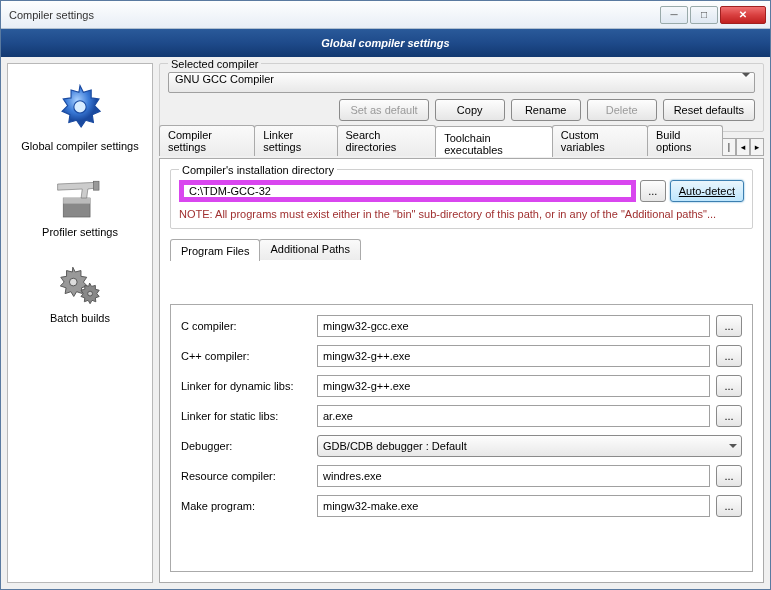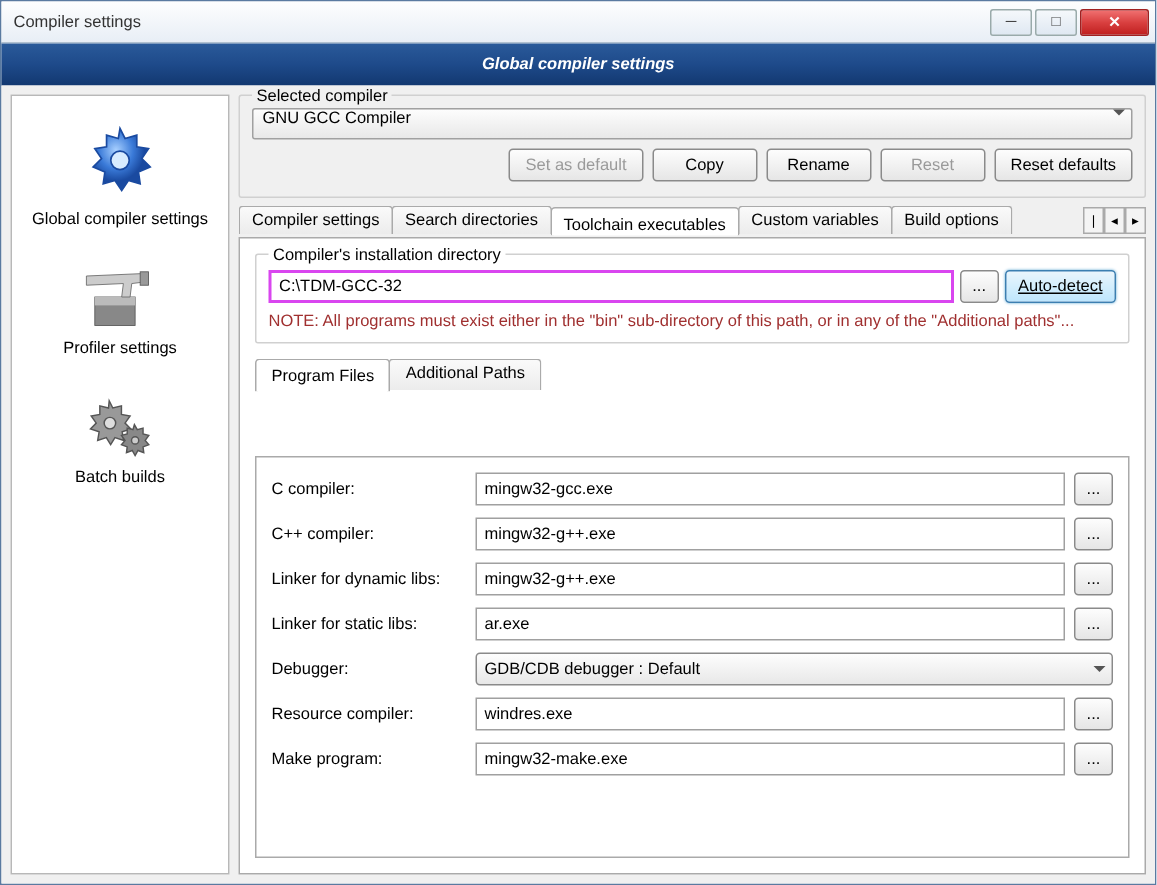--- a/index.html
+++ b/index.html
@@ -41,21 +41,21 @@
 .tab { padding: 3px 8px; border: 1px solid #aaa; border-bottom: none; background: linear-gradient(#fafafa,#ececec); margin-right: -1px; border-radius: 3px 3px 0 0; position: relative; cursor: pointer; }
 .tab.active { background: #fff; z-index: 2; padding-top: 5px; padding-bottom: 1px; margin-bottom: -1px; }
 .tab-scroll { display: flex; margin-left: auto; gap: 0; }
 .tab-scroll-btn { width: 14px; height: 18px; border: 1px solid #aaa; background: #f4f4f4; display: flex; align-items: center; justify-content: center; font-size: 9px; cursor: pointer; }
 
 .tab-panel { flex: 1; background: #fff; border: 1px solid #aaa; padding: 10px; display: flex; flex-direction: column; gap: 8px; justify-content: space-between; }
 
 .install-group { border: 1px solid #d0d0d0; padding: 8px; border-radius: 2px; }
 .install-title { position: relative; top: -14px; background: #fff; padding: 0 3px; display: inline-block; }
 .install-row { display: flex; gap: 4px; margin-top: -10px; }
-.text-input { flex: 1; height: 22px; border: 2px solid #d946ef; background: #fff; padding: 0 5px; display: flex; align-items: center; }
+.text-input { flex: 1; height: 22px; border: 5px solid #d946ef; background: #fff; padding: 0 5px; display: flex; align-items: center; }
 .browse-btn { width: 26px; height: 22px; border: 1px solid #8a8a8a; background: linear-gradient(#fdfdfd,#e6e6e6); border-radius: 3px; display: flex; align-items: center; justify-content: center; cursor: pointer; }
 .auto-btn { height: 22px; padding: 0 8px; border: 1px solid #3c7fb1; background: linear-gradient(#eaf6fd,#bee6fd); border-radius: 3px; display: flex; align-items: center; justify-content: center; cursor: pointer; box-shadow: 0 0 2px #5aa4d0; text-decoration: underline; }
 .note { color: #a03030; margin-top: 6px; font-size: 11px; }
 
 .sub-tabs { display: flex; margin-top: 2px; }
 .sub-tab { padding: 3px 10px; border: 1px solid #aaa; border-bottom: none; background: linear-gradient(#fafafa,#ececec); margin-right: -1px; border-radius: 3px 3px 0 0; cursor: pointer; }
 .sub-tab.active { background: #fff; padding-top: 5px; padding-bottom: 4px; margin-bottom: -1px; z-index: 2; position: relative; }
 .sub-panel { flex: 1; border: 1px solid #aaa; background: #fff; padding: 10px; margin-top: 44px; }
 .form-grid { display: grid; grid-template-columns: 130px 1fr 26px; row-gap: 8px; column-gap: 6px; align-items: center; }
 .form-label { color: #000; }
@@ -131,28 +131,29 @@
           <div class="sel-inner">
             <div class="combo">
               <span>GNU GCC Compiler</span>
               <span class="combo-arrow"></span>
             </div>
             <div class="btn-row">
               <div class="spacer"></div>
               <div class="btn disabled">Set as default</div>
               <div class="btn">Copy</div>
               <div class="btn">Rename</div>
-              <div class="btn disabled">Reset</div>
+              <div class="btn disabled">Delete</div>
               <div class="btn">Reset defaults</div>
             </div>
           </div>
         </div>
 
         <div class="tabs-strip">
           <div class="tab">Compiler settings</div>
+          <div class="tab">Linker settings</div>
           <div class="tab">Search directories</div>
           <div class="tab active">Toolchain executables</div>
           <div class="tab">Custom variables</div>
           <div class="tab">Build options</div>
           <div class="tab-scroll">
             <div class="tab-scroll-btn">|</div>
             <div class="tab-scroll-btn">◂</div>
             <div class="tab-scroll-btn">▸</div>
           </div>
         </div>

